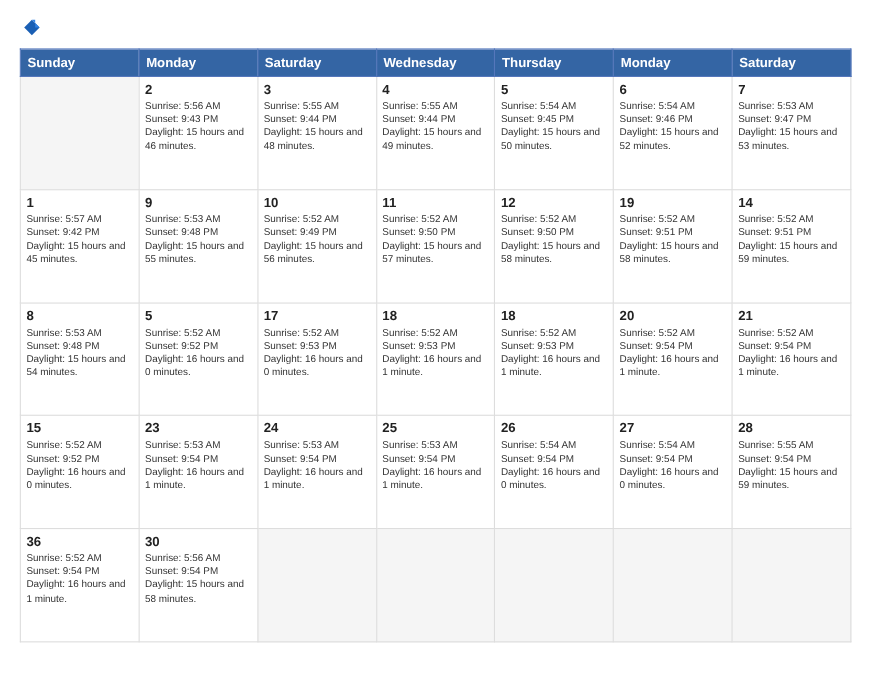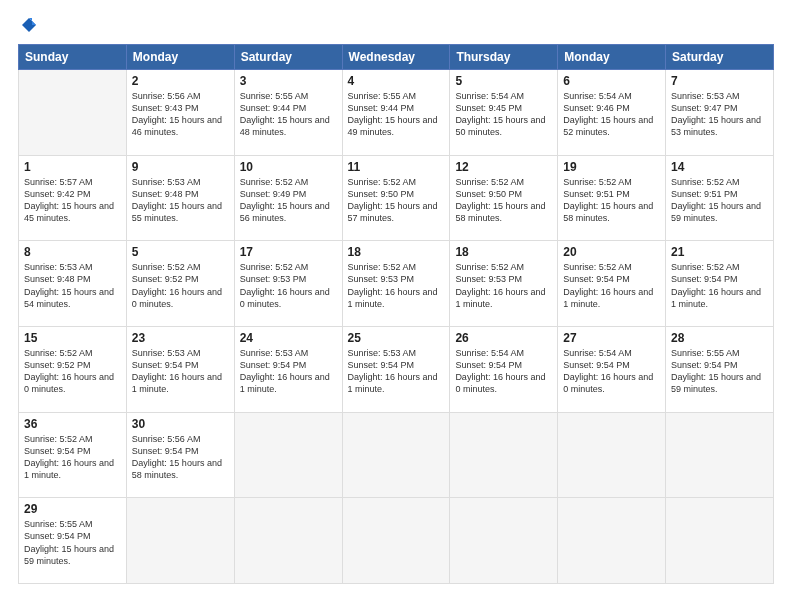--- a/index.html
+++ b/index.html
@@ -256,27 +256,15 @@
           <td>
             <span class="day-num">30</span>
             <div class="cell-info">Sunrise: 5:56 AM<br>Sunset: 9:54 PM<br>Daylight: 15 hours and 58 minutes.</div>
           </td>
           <td class="empty"></td>
           <td class="empty"></td>
           <td class="empty"></td>
           <td class="empty"></td>
           <td class="empty"></td>
         </tr>
-        <tr>
-          <td>
-            <span class="day-num">29</span>
-            <div class="cell-info">Sunrise: 5:55 AM<br>Sunset: 9:54 PM<br>Daylight: 15 hours and 59 minutes.</div>
-          </td>
-          <td class="empty"></td>
-          <td class="empty"></td>
-          <td class="empty"></td>
-          <td class="empty"></td>
-          <td class="empty"></td>
-          <td class="empty"></td>
-        </tr>
       </tbody>
   </table>
 </div>
 
 </body></html>

